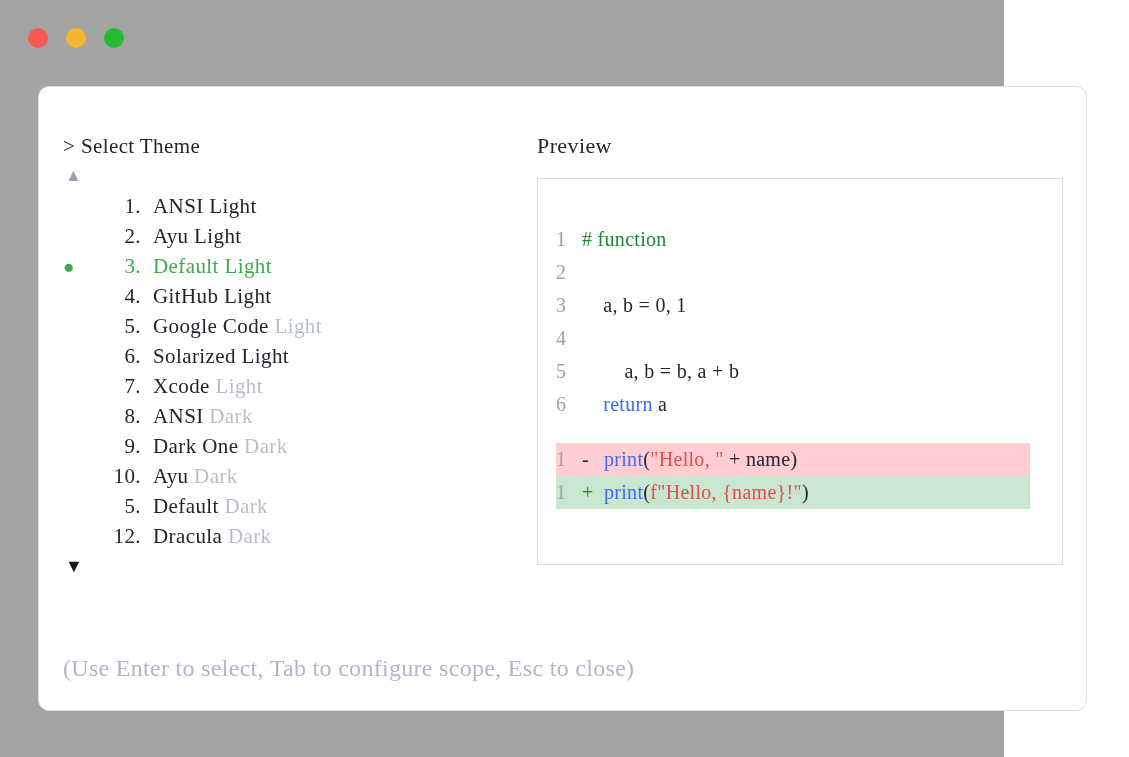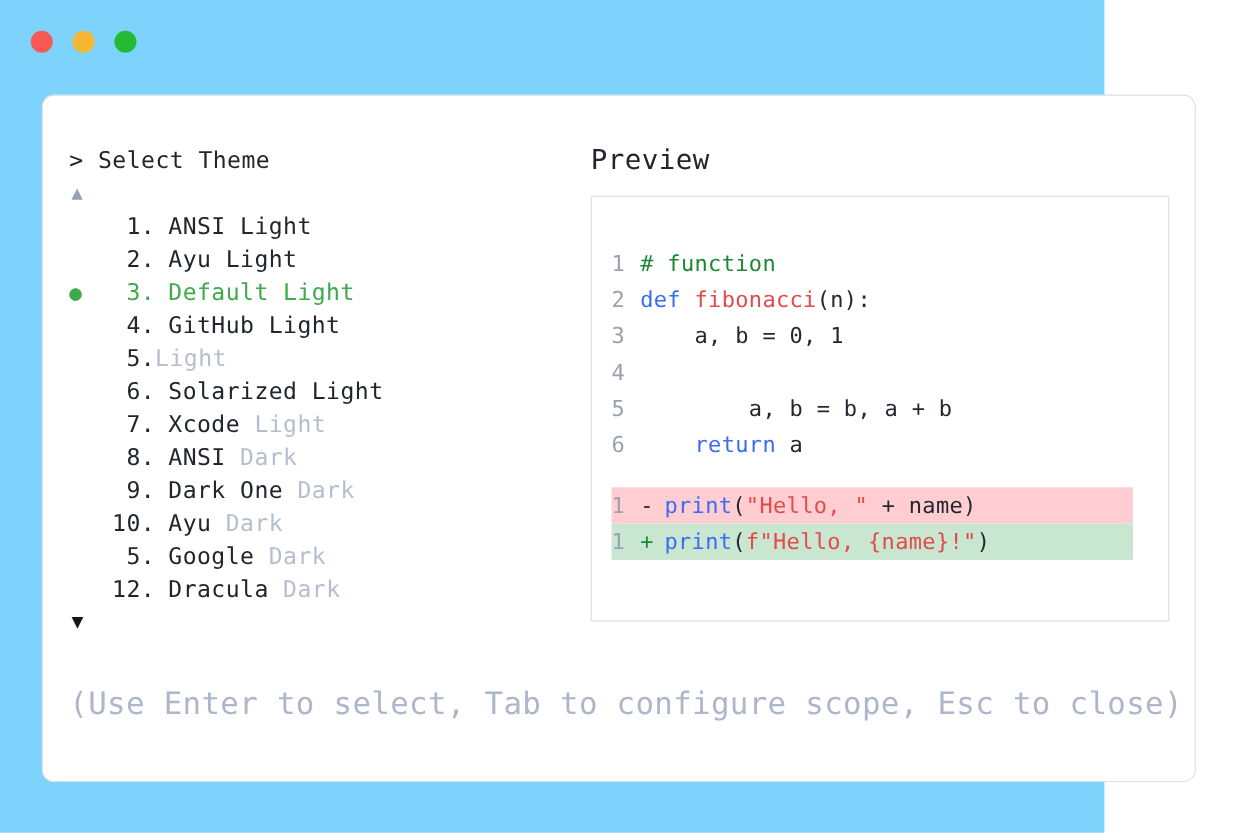--- a/index.html
+++ b/index.html
@@ -10,21 +10,22 @@
   body {
     width: 1129px;
     height: 757px;
     font-family: "DejaVu Sans Mono", "Liberation Mono", monospace;
     overflow: hidden;
   }
   #app {
     position: relative;
     width: 1004px;
     height: 757px;
-    background: #7dd3fc;
+    background: #a3a3a3;
+    font-family: Liberation Serif, serif;
   }
 
   
   .titlebar {
     position: absolute;
     left: 28px;
     top: 28px;
     display: flex;
     gap: 18px;
     align-items: center;
@@ -101,36 +102,36 @@
   }
   .name-cell { color: #22252c; padding-left: 12px; }
   .suffix    { color: #b6bdcc; }
   .theme-row.selected .idx-cell,
   .theme-row.selected .name-cell,
   .theme-row.selected .suffix { color: #3fa94d; }
 
   .hint {
     position: absolute;
     left: 24px;
-    top: 536px;
-    font-size: 28px;
+    top: 568px;
+    font-size: 24px;
     letter-spacing: 0.3px;
     color: #aeb6cb;
     white-space: pre;
   }
 
   
   .right-col {
     position: absolute;
     left: 498px;
     top: 44px;
     width: 530px;
   }
   .preview-title {
-    font-size: 25px;
+    font-size: 22px;
     color: #22252c;
     letter-spacing: 0.4px;
     line-height: 30px;
     margin-bottom: 17px;
   }
   .preview-panel {
     box-sizing: border-box;
     width: 526px;
     height: 387px;
     border: 1px solid #d9dde6;
@@ -203,40 +204,40 @@
   <div class="card">
 
     <div class="left-col">
       <div class="prompt-line">&gt; Select Theme</div>
       <div class="scroll-arrow up">▲</div>
       <ul class="theme-list">
           <li class="theme-row"><span class="bullet-cell"> </span><span class="idx-cell">1.</span><span class="name-cell">ANSI Light</span></li>
           <li class="theme-row"><span class="bullet-cell"> </span><span class="idx-cell">2.</span><span class="name-cell">Ayu Light</span></li>
           <li class="theme-row selected"><span class="bullet-cell">●</span><span class="idx-cell">3.</span><span class="name-cell">Default Light</span></li>
           <li class="theme-row"><span class="bullet-cell"> </span><span class="idx-cell">4.</span><span class="name-cell">GitHub Light</span></li>
-          <li class="theme-row"><span class="bullet-cell"> </span><span class="idx-cell">5.</span><span class="suffix">Light</span></li>
+          <li class="theme-row"><span class="bullet-cell"> </span><span class="idx-cell">5.</span><span class="name-cell">Google Code </span><span class="suffix">Light</span></li>
           <li class="theme-row"><span class="bullet-cell"> </span><span class="idx-cell">6.</span><span class="name-cell">Solarized Light</span></li>
           <li class="theme-row"><span class="bullet-cell"> </span><span class="idx-cell">7.</span><span class="name-cell">Xcode </span><span class="suffix">Light</span></li>
           <li class="theme-row"><span class="bullet-cell"> </span><span class="idx-cell">8.</span><span class="name-cell">ANSI </span><span class="suffix">Dark</span></li>
           <li class="theme-row"><span class="bullet-cell"> </span><span class="idx-cell">9.</span><span class="name-cell">Dark One </span><span class="suffix">Dark</span></li>
           <li class="theme-row"><span class="bullet-cell"> </span><span class="idx-cell">10.</span><span class="name-cell">Ayu </span><span class="suffix">Dark</span></li>
-          <li class="theme-row"><span class="bullet-cell"> </span><span class="idx-cell">5.</span><span class="name-cell">Google </span><span class="suffix">Dark</span></li>
+          <li class="theme-row"><span class="bullet-cell"> </span><span class="idx-cell">5.</span><span class="name-cell">Default </span><span class="suffix">Dark</span></li>
           <li class="theme-row"><span class="bullet-cell"> </span><span class="idx-cell">12.</span><span class="name-cell">Dracula </span><span class="suffix">Dark</span></li>
         </ul>
       <div class="scroll-arrow down">▼</div>
     </div>
 
     <div class="hint">(Use Enter to select, Tab to configure scope, Esc to close)</div>
 
     <div class="right-col">
       <div class="preview-title">Preview</div>
       <div class="preview-panel">
         <div class="code-block">
             <div class="code-line"><span class="ln">1</span><span class="code-text"><span class="tok-comment"># function</span></span></div>
-            <div class="code-line"><span class="ln">2</span><span class="code-text"><span class="tok-kw">def </span><span class="tok-fn">fibonacci</span><span class="tok-plain">(n):</span></span></div>
+            <div class="code-line"><span class="ln">2</span></div>
             <div class="code-line"><span class="ln">3</span><span class="code-text"><span class="tok-plain">    a, b = 0, 1</span></span></div>
             <div class="code-line"><span class="ln">4</span></div>
             <div class="code-line"><span class="ln">5</span><span class="code-text"><span class="tok-plain">        a, b = b, a + b</span></span></div>
             <div class="code-line"><span class="ln">6</span><span class="code-text"><span class="tok-plain">    </span><span class="tok-kw">return</span><span class="tok-plain"> a</span></span></div>
           </div>
         <div class="diff-block">
             <div class="diff-line del"><span class="ln">1</span><span class="marker">-</span><span class="code-text"><span class="tok-kw">print</span><span class="tok-plain">(</span><span class="tok-str">"Hello, "</span><span class="tok-plain"> + name)</span></span></div>
             <div class="diff-line add"><span class="ln">1</span><span class="marker">+</span><span class="code-text"><span class="tok-kw">print</span><span class="tok-plain">(</span><span class="tok-str">f"Hello, {name}!"</span><span class="tok-plain">)</span></span></div>
           </div>
       </div>

